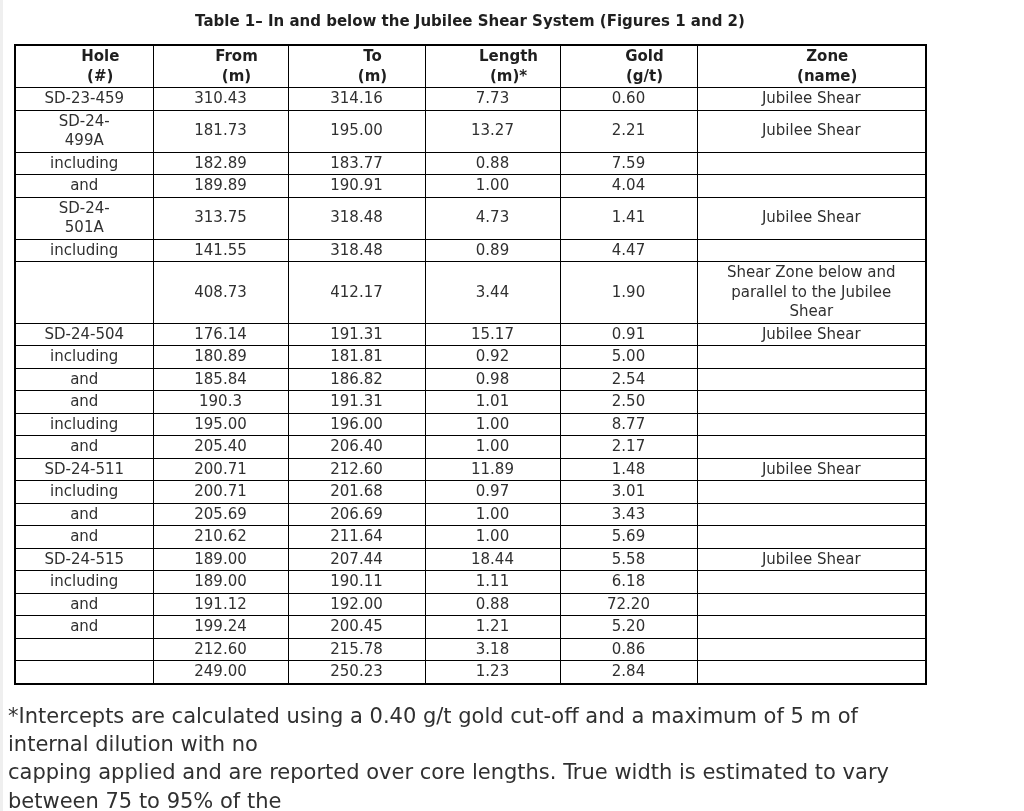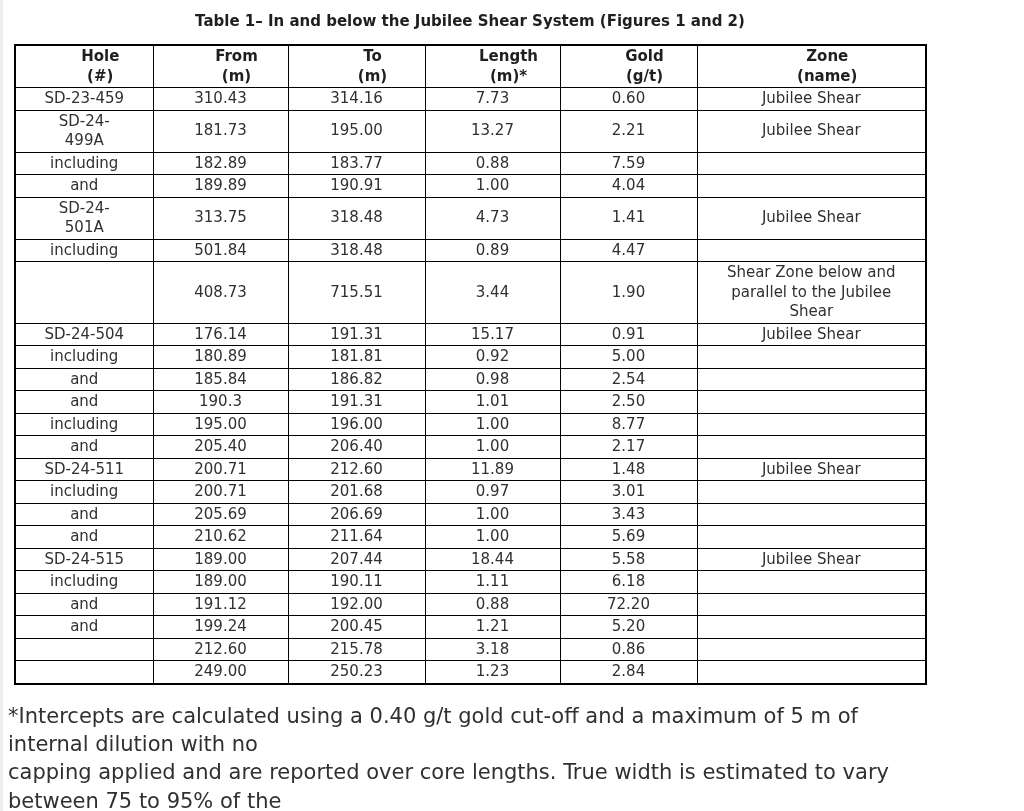--- a/index.html
+++ b/index.html
@@ -148,30 +148,30 @@
           <td>SD-24-
 501A</td>
           <td>313.75</td>
           <td>318.48</td>
           <td>4.73</td>
           <td>1.41</td>
           <td>Jubilee Shear</td>
         </tr>
         <tr>
           <td>including</td>
-          <td>501.84</td>
+          <td>141.55</td>
           <td>318.48</td>
           <td>0.89</td>
           <td>4.47</td>
           <td></td>
         </tr>
         <tr>
           <td></td>
           <td>408.73</td>
-          <td>715.51</td>
+          <td>412.17</td>
           <td>3.44</td>
           <td>1.90</td>
           <td>Shear Zone below and
 parallel to the Jubilee
 Shear</td>
         </tr>
         <tr>
           <td>SD-24-504</td>
           <td>176.14</td>
           <td>191.31</td>

